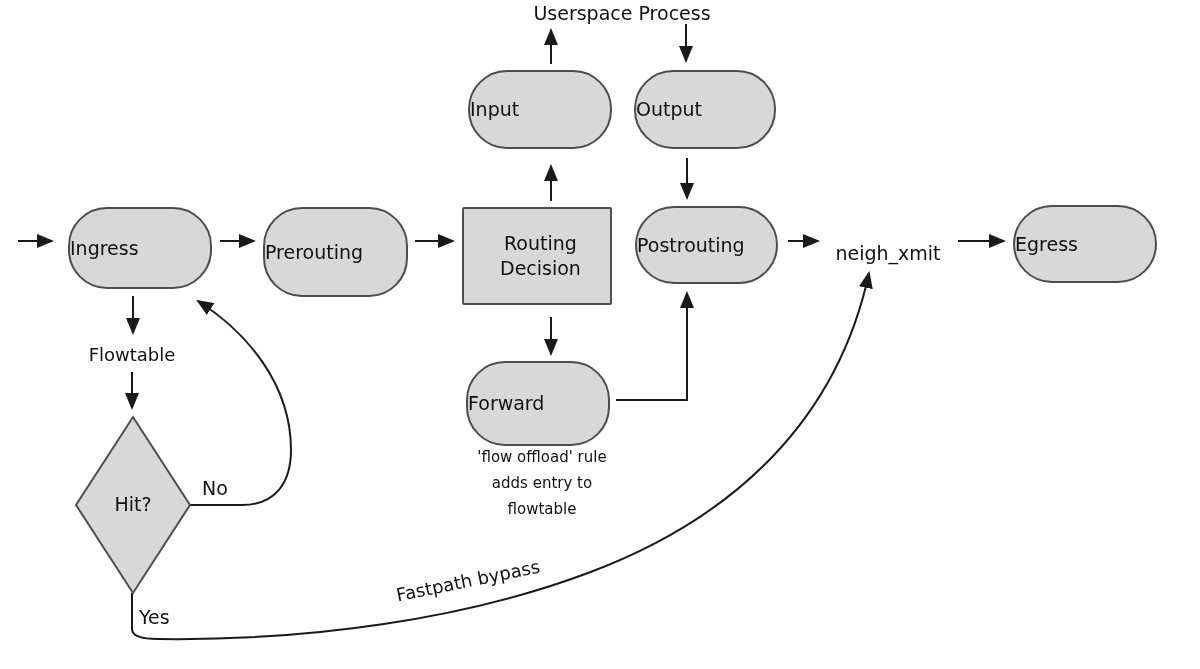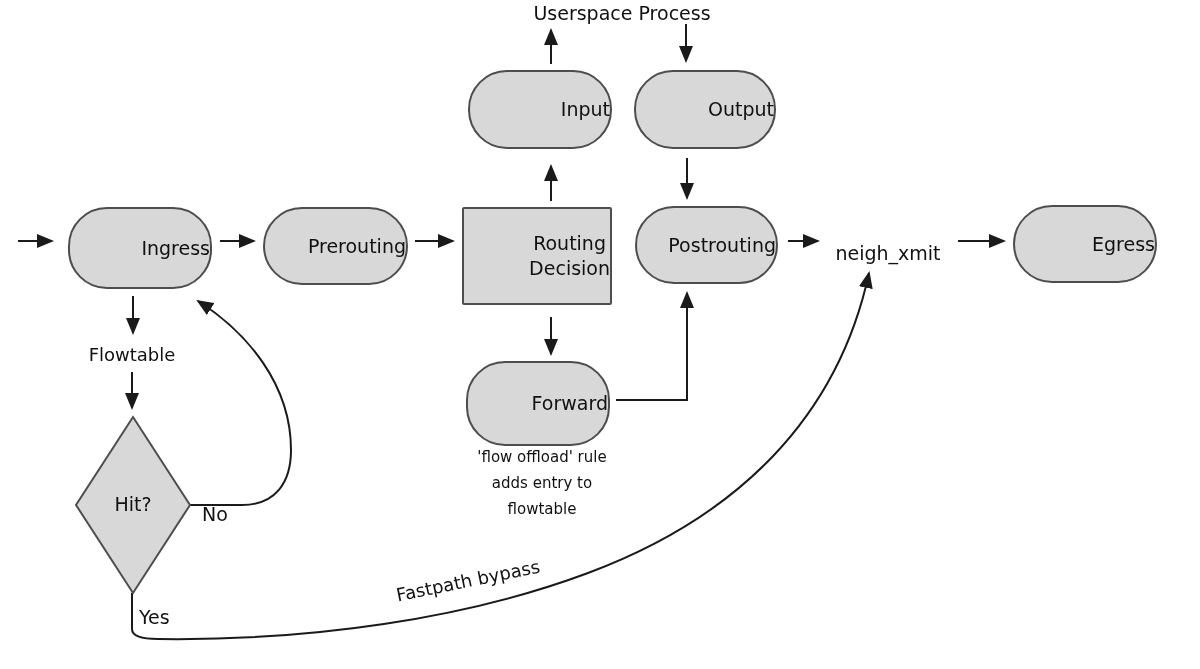--- a/index.html
+++ b/index.html
@@ -14,21 +14,21 @@
   .canvas{
     position:relative;width:1200px;height:669px;background:var(--bg);
     overflow:hidden;
   }
   .wires{position:absolute;left:0;top:0;width:1200px;height:669px;}
   .node{
     position:absolute;box-sizing:border-box;
     background:var(--node-fill);
     border:2px solid var(--node-border);
     border-radius:39px;
-    display:flex;align-items:center;justify-content:flex-end;
+    display:flex;align-items:center;justify-content:flex-start;
     font-size:19px;line-height:1.3;text-align:center;
     white-space:pre-line;
   }
   .node.rect{border-radius:2px;}
   .lbl{
     position:absolute;font-size:19px;text-align:center;white-space:pre-line;
   }
   .lbl.small{font-size:15px;line-height:26px;}
   .lbl.tilted{transform:rotate(-11.5deg);transform-origin:center center;font-size:18px;}
   .lbl.left-align{text-align:left;}
@@ -61,21 +61,21 @@
       <path d="M190 505 H242 C275 505 291 483 291 450 C291 385 248 333 198 301" marker-end="url(#ah)"></path>
       <path d="M132 593 V629 Q132 639 158 639 C310 641 465 619 588 573 C738 517 838 417 869 273" marker-end="url(#ah)"></path>
     </g>
     <polygon points="133,417 190,505 133,593 76,505" fill="#d8d8d8" stroke="#4d4d4d" stroke-width="2"></polygon>
   </svg>
 
   <div class="node" style="left:68px;top:207px;width:144px;height:82px;">
     <span>Ingress</span>
   </div>
 
-  <div class="node" style="left:263px;top:207px;width:145px;height:78px;">
+  <div class="node" style="left:263px;top:207px;width:145px;height:90px;">
     <span>Prerouting</span>
   </div>
 
   <div class="node rect" style="left:462px;top:207px;width:150px;height:98px;padding-left:36px;">
     <span>Routing
 Decision</span>
   </div>
 
   <div class="node" style="left:468px;top:70px;width:144px;height:79px;">
     <span>Input</span>
@@ -98,21 +98,21 @@
   </div>
 
   <div class="lbl" style="left:497px;top:2px;width:250px;">Userspace Process</div>
 
   <div class="lbl" style="left:826px;top:230px;width:124px;margin-top:12px;">neigh_xmit</div>
 
   <div class="lbl" style="left:62px;top:344px;width:140px;font-size:18px;">Flowtable</div>
 
   <div class="lbl" style="left:76px;top:493px;width:114px;">Hit?</div>
 
-  <div class="lbl left-align" style="left:202px;top:503px;width:60px;">No</div>
+  <div class="lbl left-align" style="left:202px;top:477px;width:60px;">No</div>
 
   <div class="lbl left-align" style="left:139px;top:606px;width:70px;">Yes</div>
 
   <div class="lbl tilted" style="left:368px;top:570px;width:200px;">Fastpath bypass</div>
 
   <div class="lbl small" style="left:442px;top:444px;width:200px;text-align:center;">'flow offload' rule
 adds entry to
 flowtable</div>
 
 </div>

